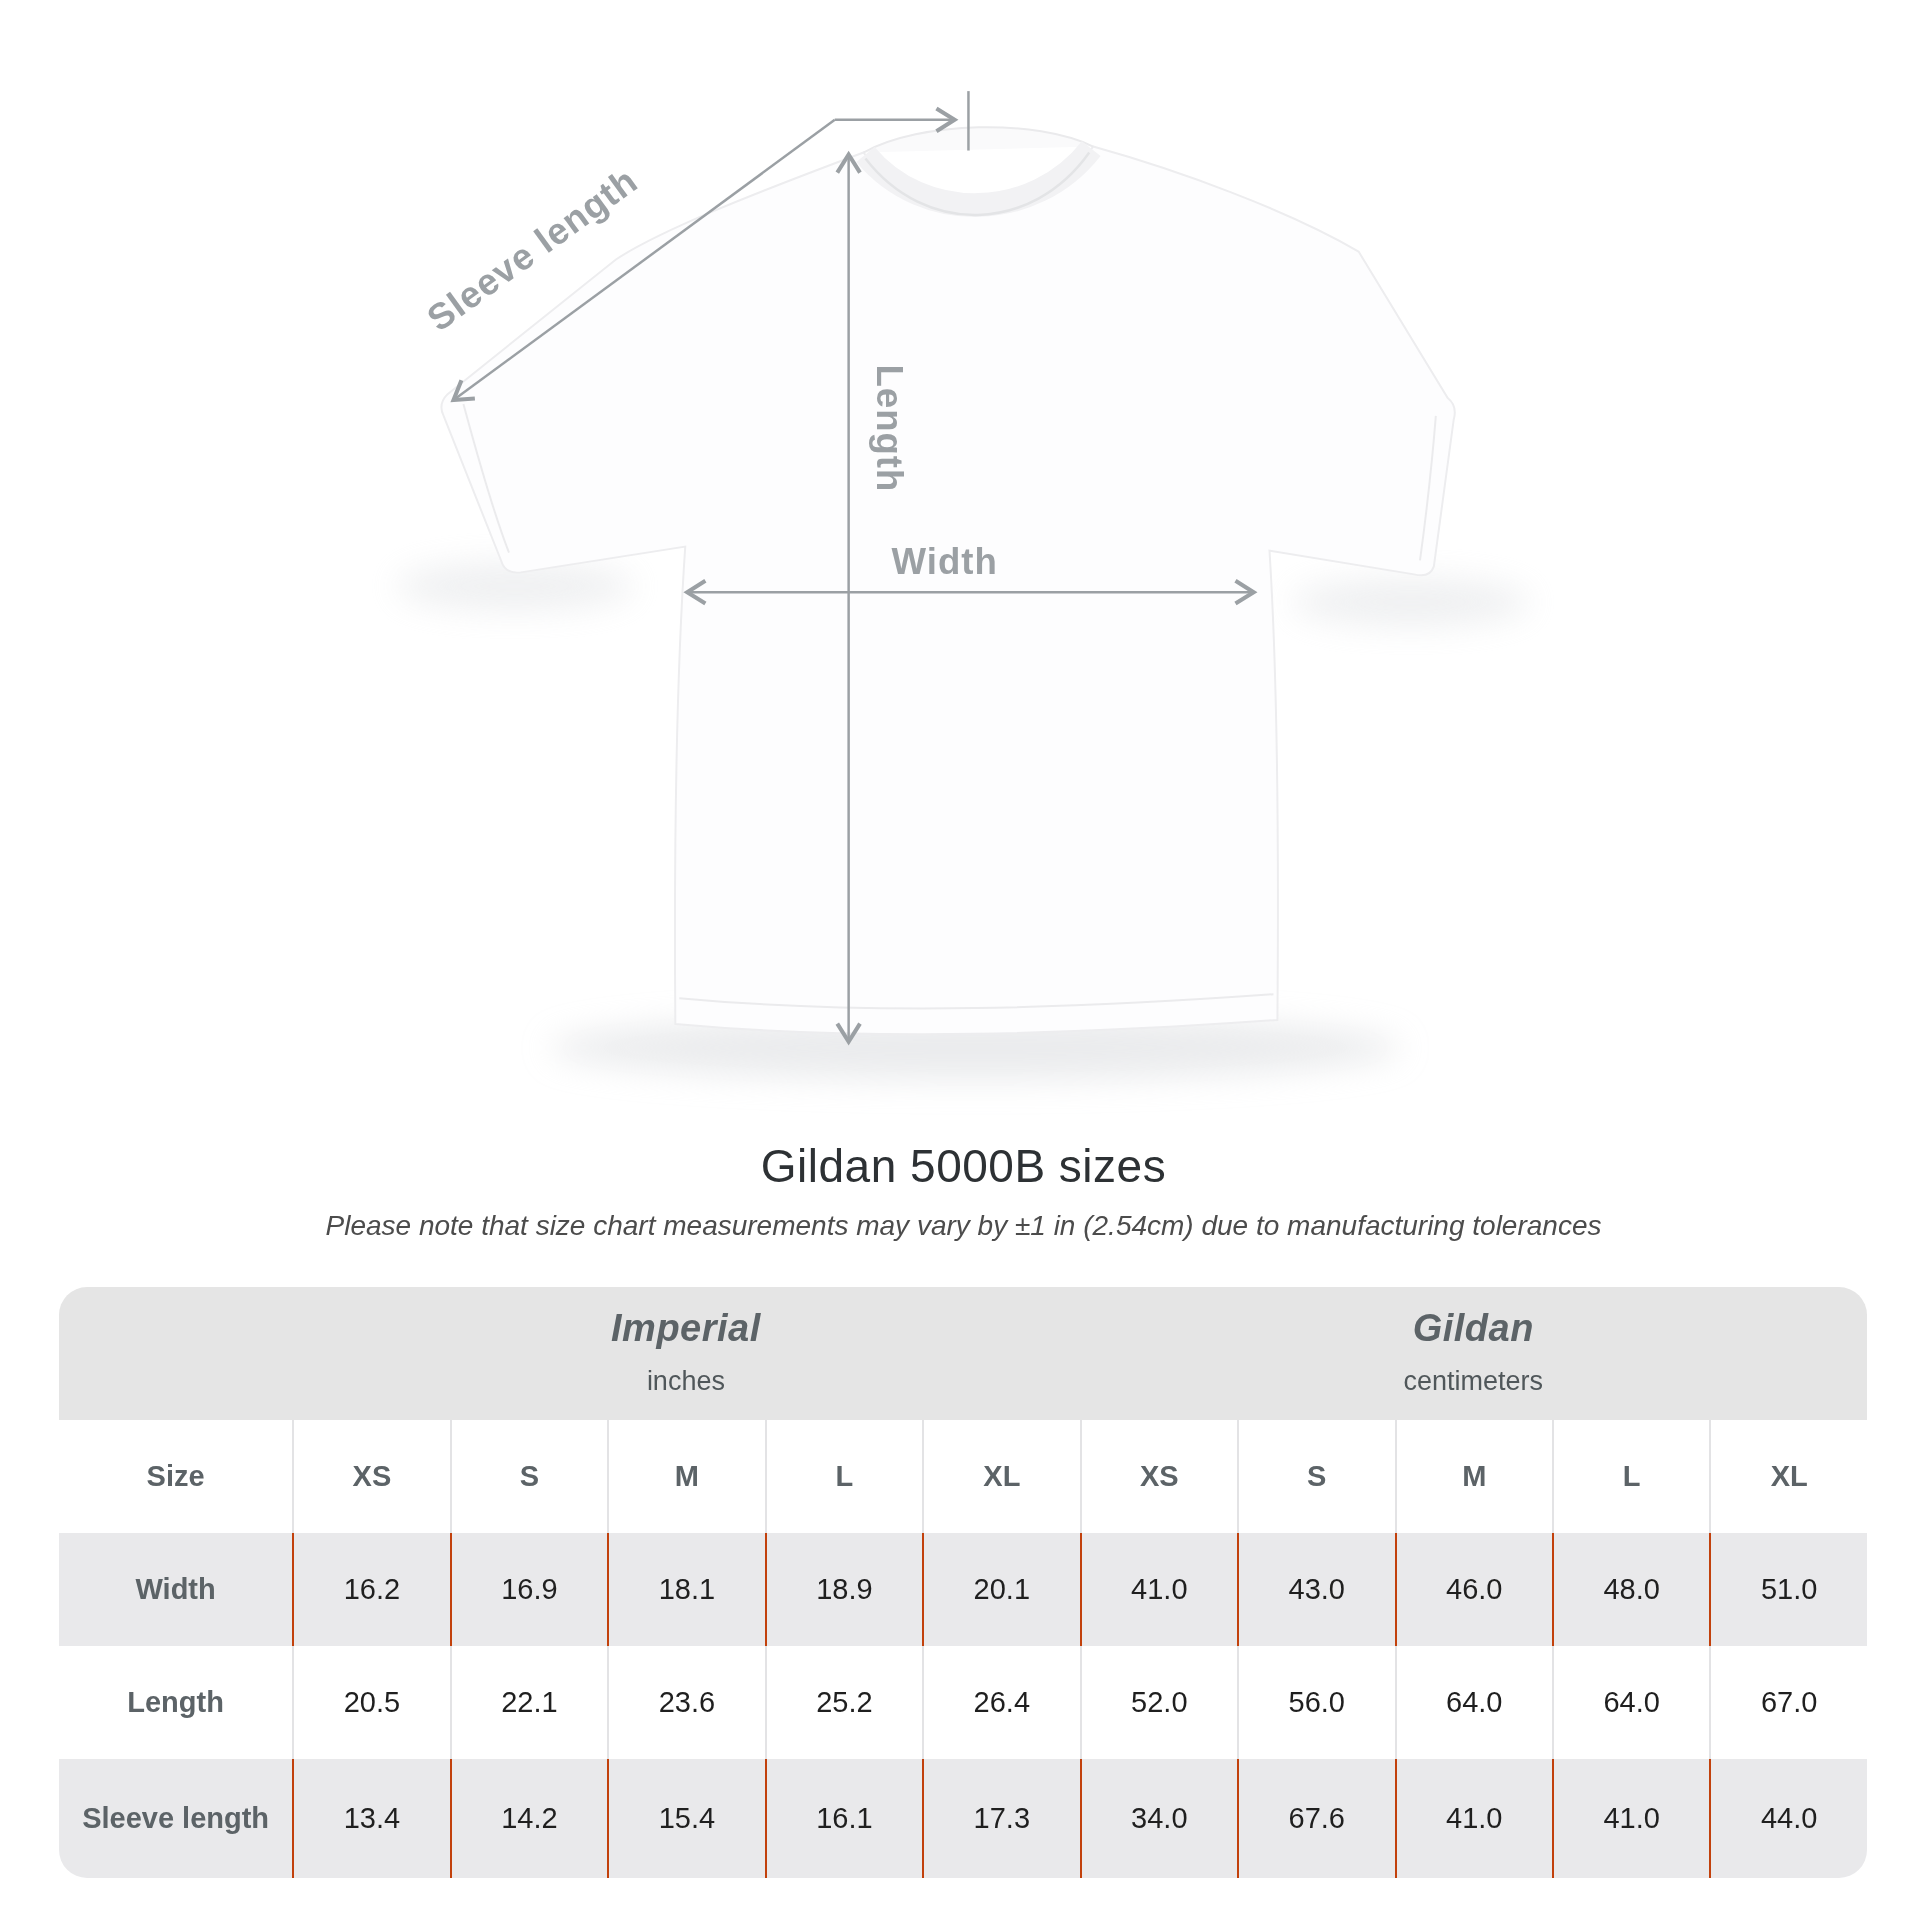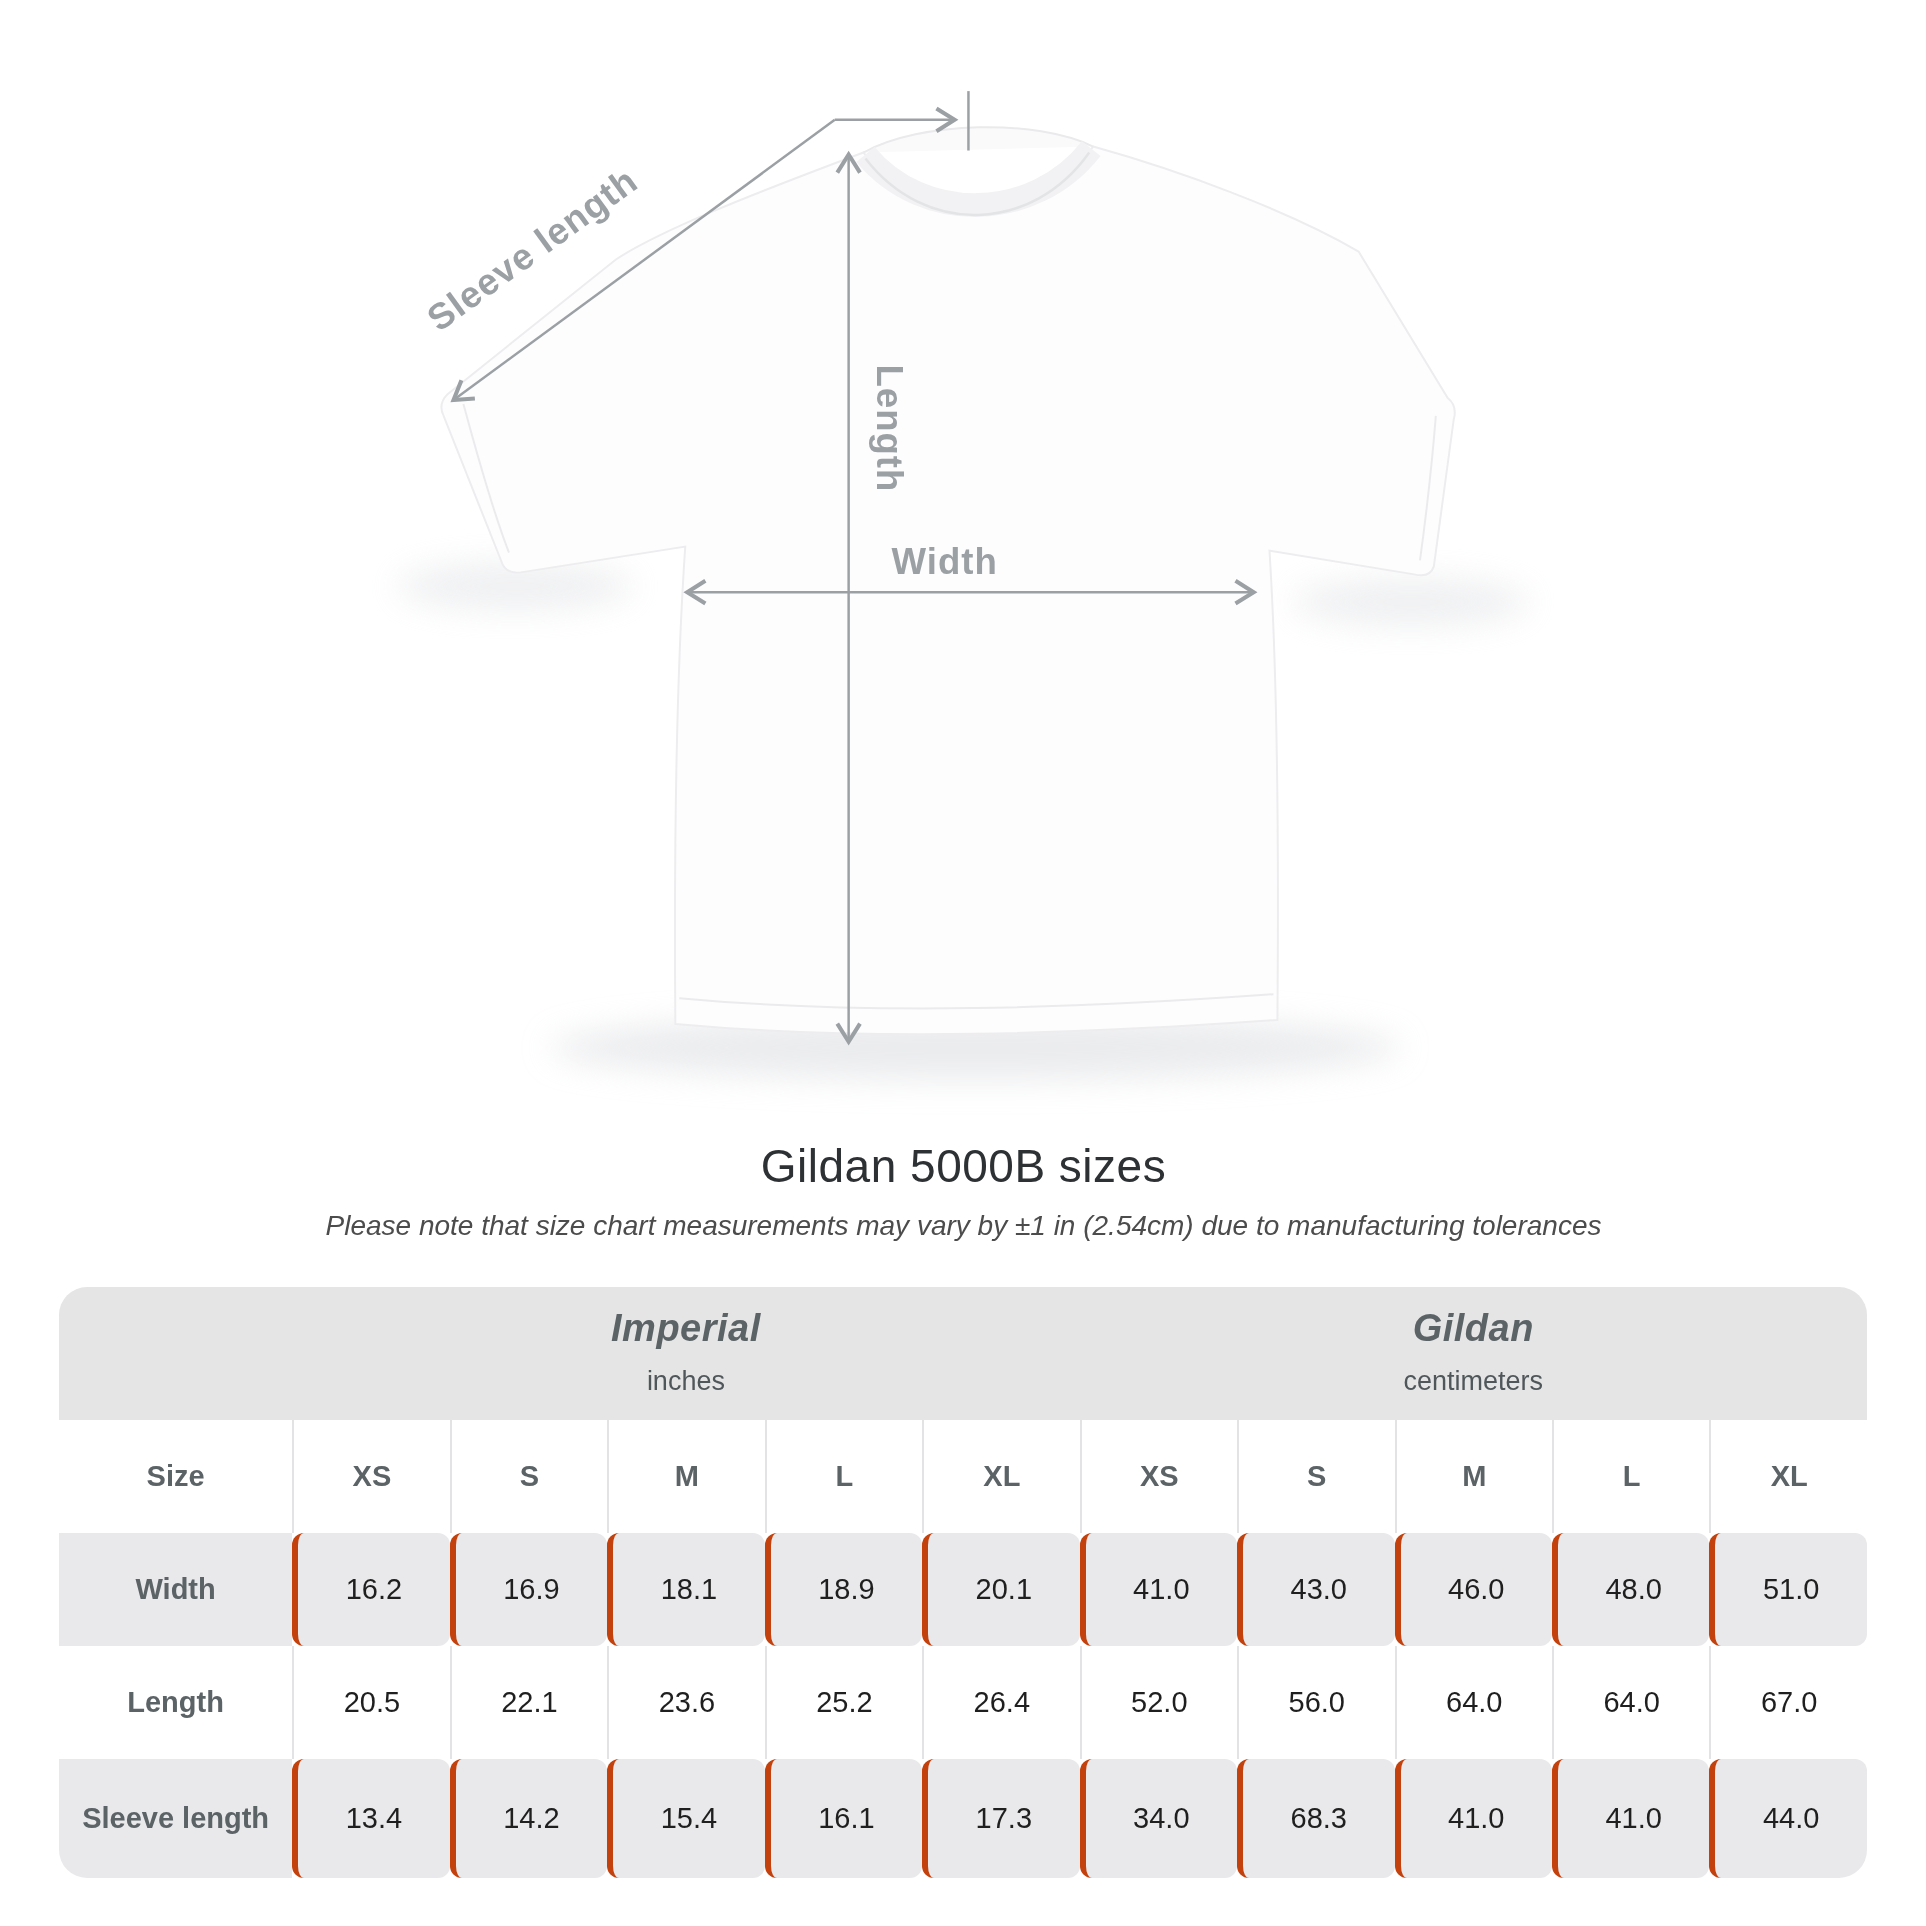--- a/index.html
+++ b/index.html
@@ -41,21 +41,21 @@
     height:113px;text-align:center;vertical-align:middle;
     font-size:29px;padding:0;
   }
   .hdr{font-weight:bold;color:#5c6367;background:#ffffff;}
   .row-label{font-weight:bold;color:#5c6367;}
   .val{color:#1f1f1f;font-weight:normal;}
   tr.row-white td,tr.row-white th{background:#ffffff;}
   tr.row-gray td,tr.row-gray th{background:#e9e9eb;}
   tr.row-white td + td, tr.row-white th + th,
   tr.row-white th + td{border-left:2px solid #e3e3e5;}
-  tr.row-gray th + td, tr.row-gray td + td{border-left:6px solid #c2410c;border-radius:12px;}
+  tr.row-gray th + td, tr.row-gray td + td{border-left:2px solid #c2410c;}
   tr.last td:last-child{border-bottom-right-radius:28px;}
   tr.last th:first-child{border-bottom-left-radius:28px;}
   tr.last td,tr.last th{height:119px;}
 </style>
 </head>
 <body>
 
 <div class="page">
 
   <svg class="diagram" viewBox="0 0 1946 1130">
@@ -189,21 +189,21 @@
         <td class="val">67.0</td>
       </tr>
       <tr class="row-gray last">
         <th class="row-label">Sleeve length</th>
         <td class="val">13.4</td>
         <td class="val">14.2</td>
         <td class="val">15.4</td>
         <td class="val">16.1</td>
         <td class="val">17.3</td>
         <td class="val">34.0</td>
-        <td class="val">68.3</td>
+        <td class="val">67.6</td>
         <td class="val">41.0</td>
         <td class="val">41.0</td>
         <td class="val">44.0</td>
       </tr>
     </tbody>
       </table>
   </div>
 
 </div>
 

